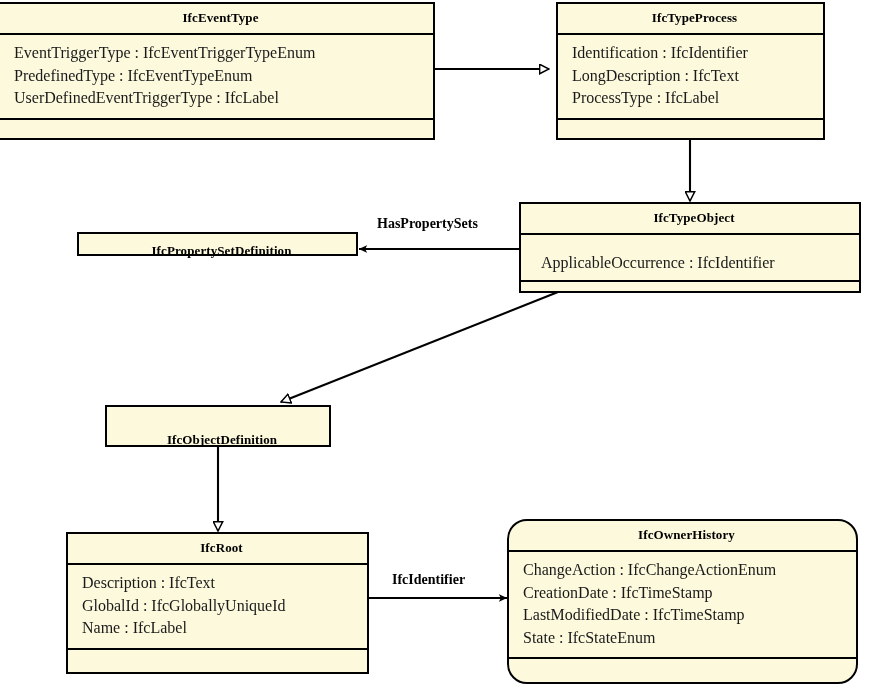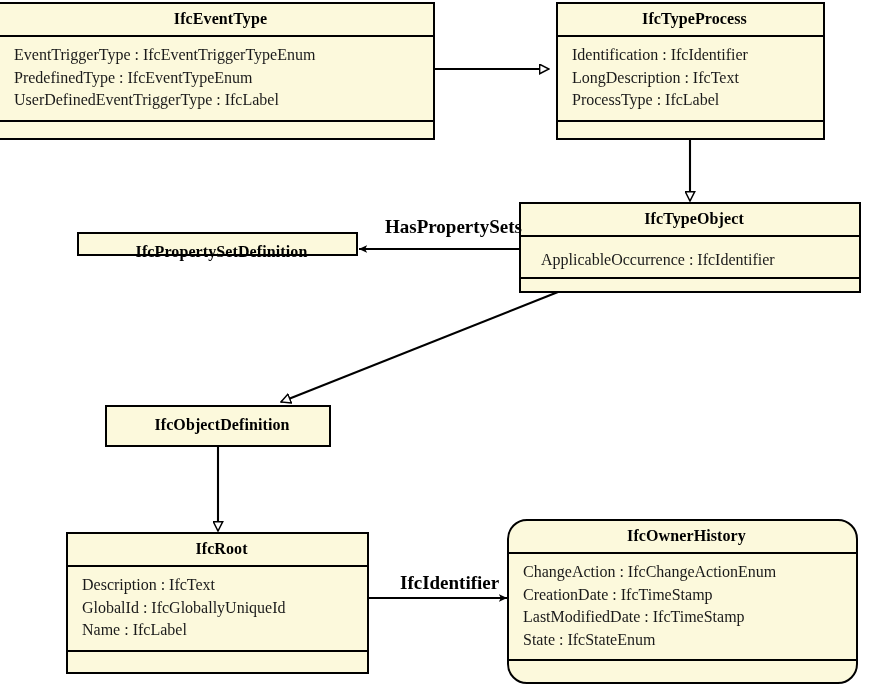--- a/index.html
+++ b/index.html
@@ -21,21 +21,21 @@
     position: absolute;
     box-sizing: border-box;
     background: #fcf9dc;
     border: 2px solid #000000;
     z-index: 5;
   }
   .uml-name {
     box-sizing: border-box;
     text-align: center;
     font-weight: bold;
-    font-size: 16px;
+    font-size: 13px;
     color: #000000;
     padding: 6px 8px 7px 16px;
     letter-spacing: 0.1px;
     white-space: nowrap;
     overflow: hidden;
   }
   .uml-sep {
     height: 2px;
     background: #000000;
     width: 100%;
@@ -62,26 +62,25 @@
     width: 875px;
     height: 684px;
     z-index: 3;
     overflow: visible;
   }
   
   .edge-label {
     position: absolute;
     font-family: "Liberation Serif", "DejaVu Serif", serif;
     font-weight: bold;
-    font-size: 19px;
+    font-size: 14px;
     color: #000000;
     white-space: nowrap;
     z-index: 7;
     background: transparent;
-    margin-left: 8px;
   }
 </style>
 </head>
 <body>
 
 <div id="canvas">
 
   <svg id="edges" viewBox="0 0 875 684" width="875" height="684" xmlns="http://www.w3.org/2000/svg">
     <defs>
       <marker id="hollowTri" viewBox="0 0 12 12" refX="11" refY="6" markerWidth="11" markerHeight="11" orient="auto-start-reverse" markerUnits="userSpaceOnUse">
@@ -137,33 +136,33 @@
       <span class="uml-attr">LongDescription : IfcText</span>
       <span class="uml-attr">ProcessType : IfcLabel</span>
     </div>
     <div class="uml-sep"></div>
     <div class="uml-ops"></div>
   </div>
 
   <div class="uml-class" style="left:519px; top:202px; width:342px; height:91px;">
     <div class="uml-name">IfcTypeObject</div>
     <div class="uml-sep"></div>
-    <div class="uml-attrs" style="padding-top:12px; padding-bottom:5px; padding-left:20px;">
+    <div class="uml-attrs" style="padding-top:5px; padding-bottom:5px; padding-left:20px;margin-top:12px;">
       <span class="uml-attr">ApplicableOccurrence : IfcIdentifier</span>
     </div>
     <div class="uml-sep"></div>
     <div class="uml-ops"></div>
   </div>
 
   <div class="uml-class" style="left:77px; top:232px; width:281px; height:24px;">
     <div class="uml-name" style="padding-top:9px;">IfcPropertySetDefinition</div>
   </div>
 
   <div class="uml-class" style="left:105px; top:405px; width:226px; height:42px;">
-    <div class="uml-name" style="padding-top:9px;">IfcObjectDefinition</div>
+    <div class="uml-name" style="padding-top:9px;margin-top:16px;">IfcObjectDefinition</div>
   </div>
 
   <div class="uml-class" style="left:66px; top:532px; width:303px; height:142px;">
     <div class="uml-name">IfcRoot</div>
     <div class="uml-sep"></div>
     <div class="uml-attrs">
       <span class="uml-attr">Description : IfcText</span>
       <span class="uml-attr">GlobalId : IfcGloballyUniqueId</span>
       <span class="uml-attr">Name : IfcLabel</span>
     </div>

